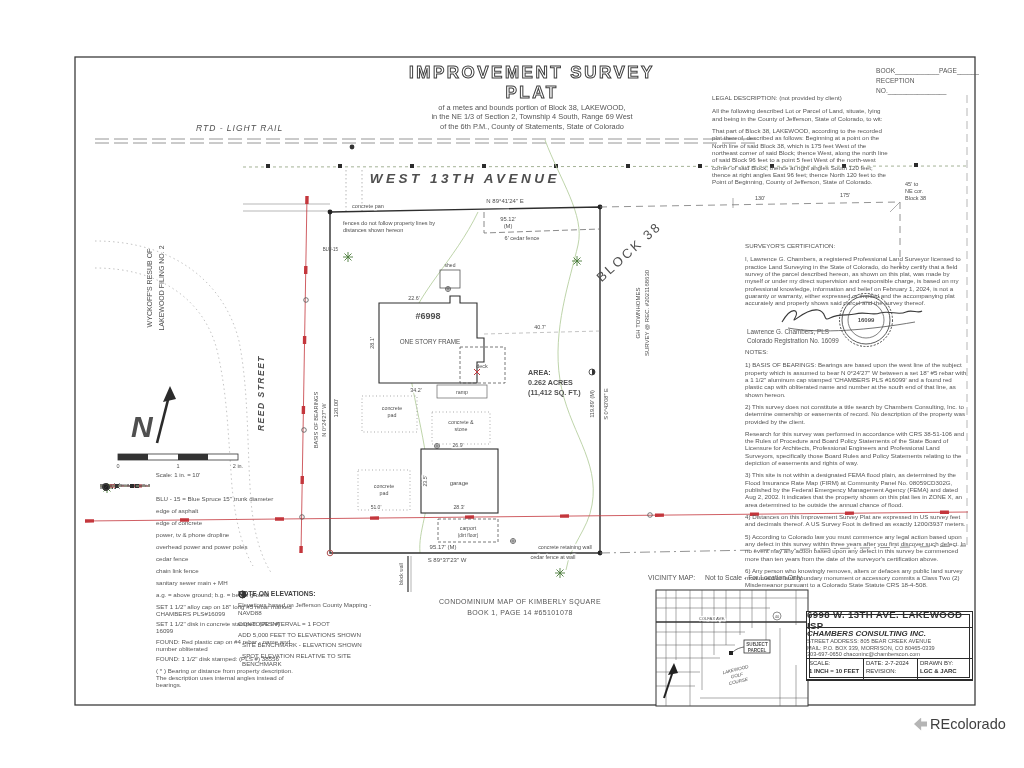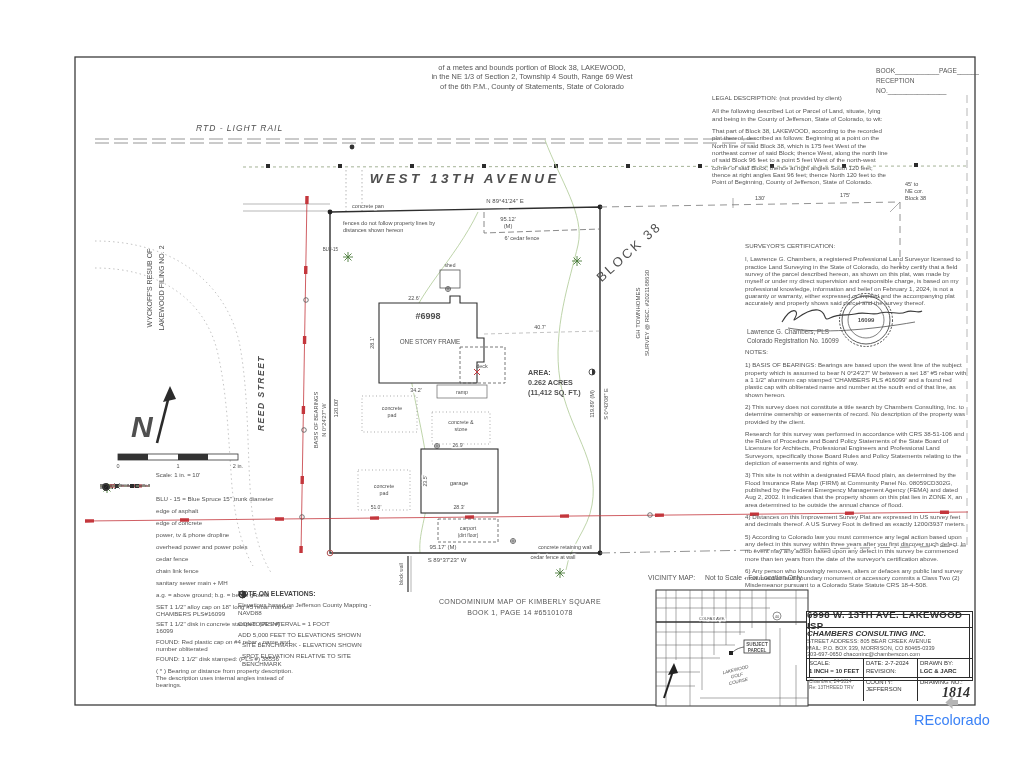--- a/index.html
+++ b/index.html
@@ -51,22 +51,22 @@
   .tb .addr{font-size:5.6px;line-height:1.2;color:#555;}
   .tb .c{box-sizing:border-box;padding:1px 2px;font-size:6px;line-height:1.3;}
   .tb .c+.c{border-left:1px solid #2b2b2b;}
   .tb .r3{height:20px;border-bottom:1px solid #2b2b2b;display:flex;}
   .tb .r4{flex:1;display:flex;}
   .tb .b{font-weight:bold;}
   .tb .dwg{font-family:"Liberation Serif",serif;font-style:italic;font-weight:bold;
            font-size:14px;text-align:right;line-height:1;}
   .tb .tiny{font-size:4.8px;color:#666;line-height:1.4;}
   
-  .wm{left:914px;top:696px;display:flex;align-items:center;gap:3px;color:#3b82f6;
-      font-size:14.5px;flex-direction:column;}
+  .wm{left:914px;top:716px;display:flex;align-items:center;gap:3px;color:#404040;
+      font-size:14.5px;}
   .wm-logo{width:13px;height:13px;background:#b5b5b5;
            clip-path:polygon(0 50%,55% 0,55% 30%,100% 30%,100% 70%,55% 70%,55% 100%);}
 </style>
 </head>
 <body>
 
 <div class="page">
 
 <svg width="1024" height="768" viewBox="0 0 1024 768">
 
@@ -342,20 +342,21 @@
       <text x="737" y="683" font-size="4.6" text-anchor="middle">COURSE</text>
     </g>
     <g>
       <line x1="664" y1="698" x2="674" y2="668" stroke="#222" stroke-width="2"></line>
       <polygon points="674,663 668,675 678,673" fill="#222"></polygon>
     </g>
   </g>
 </svg>
 
 <div class="abs hdr">
+  <div class="t">IMPROVEMENT SURVEY PLAT</div>
   <div class="s">of a metes and bounds portion of Block 38, LAKEWOOD,</div>
   <div class="s">in the NE 1/3 of Section 2, Township 4 South, Range 69 West</div>
   <div class="s">of the 6th P.M.,  County of Statements,  State of Colorado</div>
 </div>
 
 <div class="abs rec">
   <div>BOOK____________PAGE______</div>
   <div>RECEPTION NO.________________</div>
 </div>
 
@@ -560,34 +561,20 @@
     </div>
     <div class="c" style="width:54px">
       <div>DATE: 2-7-2024</div>
       <div>REVISION:</div>
     </div>
     <div class="c" style="flex:1">
       <div>DRAWN BY:</div>
       <div class="b">LGC &amp; JARC</div>
     </div>
   </div>
-  <div class="r4">
-    <div class="c tiny" style="width:56px">
-      <div>Chambers, 24-1814</div>
-      <div>Re: 13THREED TRV</div>
-    </div>
-    <div class="c" style="width:54px">
-      <div>COUNTY:</div>
-      <div>JEFFERSON</div>
-    </div>
-    <div class="c" style="flex:1">
-      <div>DRAWING NO.:</div>
-      <div class="dwg">1814</div>
-    </div>
-  </div>
 </div>
 
 <div class="abs wm">
   <span class="wm-logo"></span>
   <span>REcolorado</span>
 </div>
 
 </div>
 
 </body></html>

